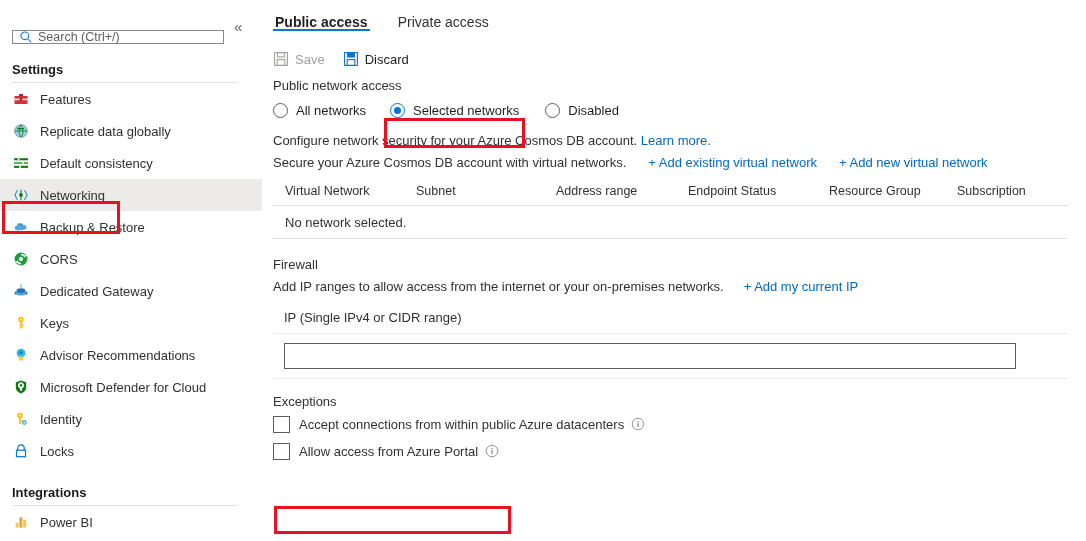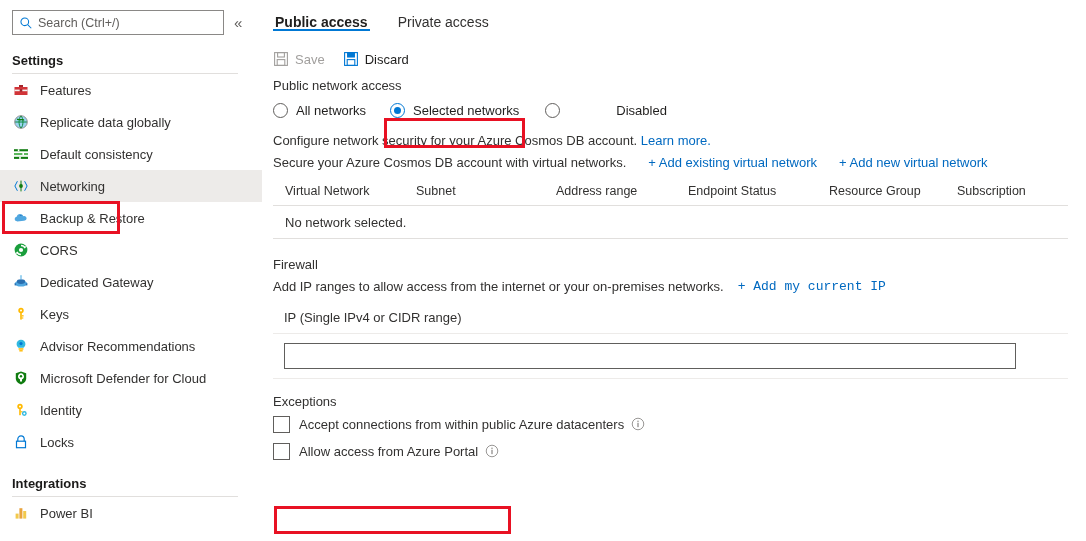--- a/index.html
+++ b/index.html
@@ -18,25 +18,26 @@
   
   #sidebar {
     width:262px; height:541px;
     background:#ffffff;
     position:relative;
     flex:0 0 262px;
     padding-top:6px;
   }
   .search-row { display:flex; align-items:center; padding:4px 8px 0 12px; }
   .search-box {
-    width:212px; height:25px;
+    width:212px; height:14px;
     border:1px solid #8a8886;
     background:#fff;
     display:flex; align-items:center;
     padding:0 6px;
+    margin-top:20px;
   }
   .search-ico { width:14px; height:14px; flex:0 0 14px; margin-right:5px; display:block; }
   .search-text { font-size:12.5px; color:#605e5c; line-height:14px; }
   .collapse-btn {
     margin-left:10px; color:#605e5c; font-size:15px;
     line-height:14px; cursor:pointer; user-select:none;
   }
 
   .sec-head {
     font-size:13px; font-weight:bold; color:#1b1a19;
@@ -84,21 +85,21 @@
   .tb-btn .tic { width:16px; height:16px; margin-right:6px; display:block; }
   .tb-btn .tlb { font-size:13px; }
   .tb-btn.disabled .tlb { color:#a19f9d; cursor:default; }
   .tb-btn.disabled { cursor:default; }
   .tb-btn .tlb.enabled { color:#201f1e; }
 
   .lbl-caption { font-size:13px; color:#323130; margin-top:11px; }
 
   .radio-row { display:flex; align-items:center; margin-top:6px; height:22px; }
   .radio-opt { display:flex; align-items:center; margin-right:24px; cursor:pointer; }
-  .radio-opt:last-child { margin-right:6px;gap:48px; }
+  .radio-opt:last-child { margin-right:6px; }
   .rd {
     width:15px; height:15px; border-radius:50%;
     border:1px solid #605e5c; background:#fff;
     flex:0 0 15px; margin-right:8px; position:relative;
   }
   .rd.on { border:1px solid #0078d4; border-width:1px; }
   .rd.on:after {
     content:""; position:absolute; left:3px; top:3px;
     width:7px; height:7px; border-radius:50%; background:#0078d4;
   }
@@ -401,21 +402,21 @@
         <div class="tbl-body">
           <div class="td">No network selected.</div>
         </div>
         <div class="tbl-rule"></div>
       </div>
 
       <div class="fw-wrap">
         <div class="sub-head" style="margin-top:0;">Firewall</div>
         <div class="row-inline">
           <span class="txt">Add IP ranges to allow access from the internet or your on-premises networks.</span>
-          <span class="act-link" style="margin-left:14px;font-family:Liberation Mono, monospace;">+ Add my current IP</span>
+          <span class="act-link" style="margin-left:20px;">+ Add my current IP</span>
         </div>
 
         <div class="ip-label">IP (Single IPv4 or CIDR range)</div>
         <div class="ip-rule"></div>
         <input class="ip-input" type="text" placeholder="" style="">
         <div class="ip-rule" style="margin-top:9px;"></div>
       </div>
 
       <div class="exc-head">Exceptions</div>
 

